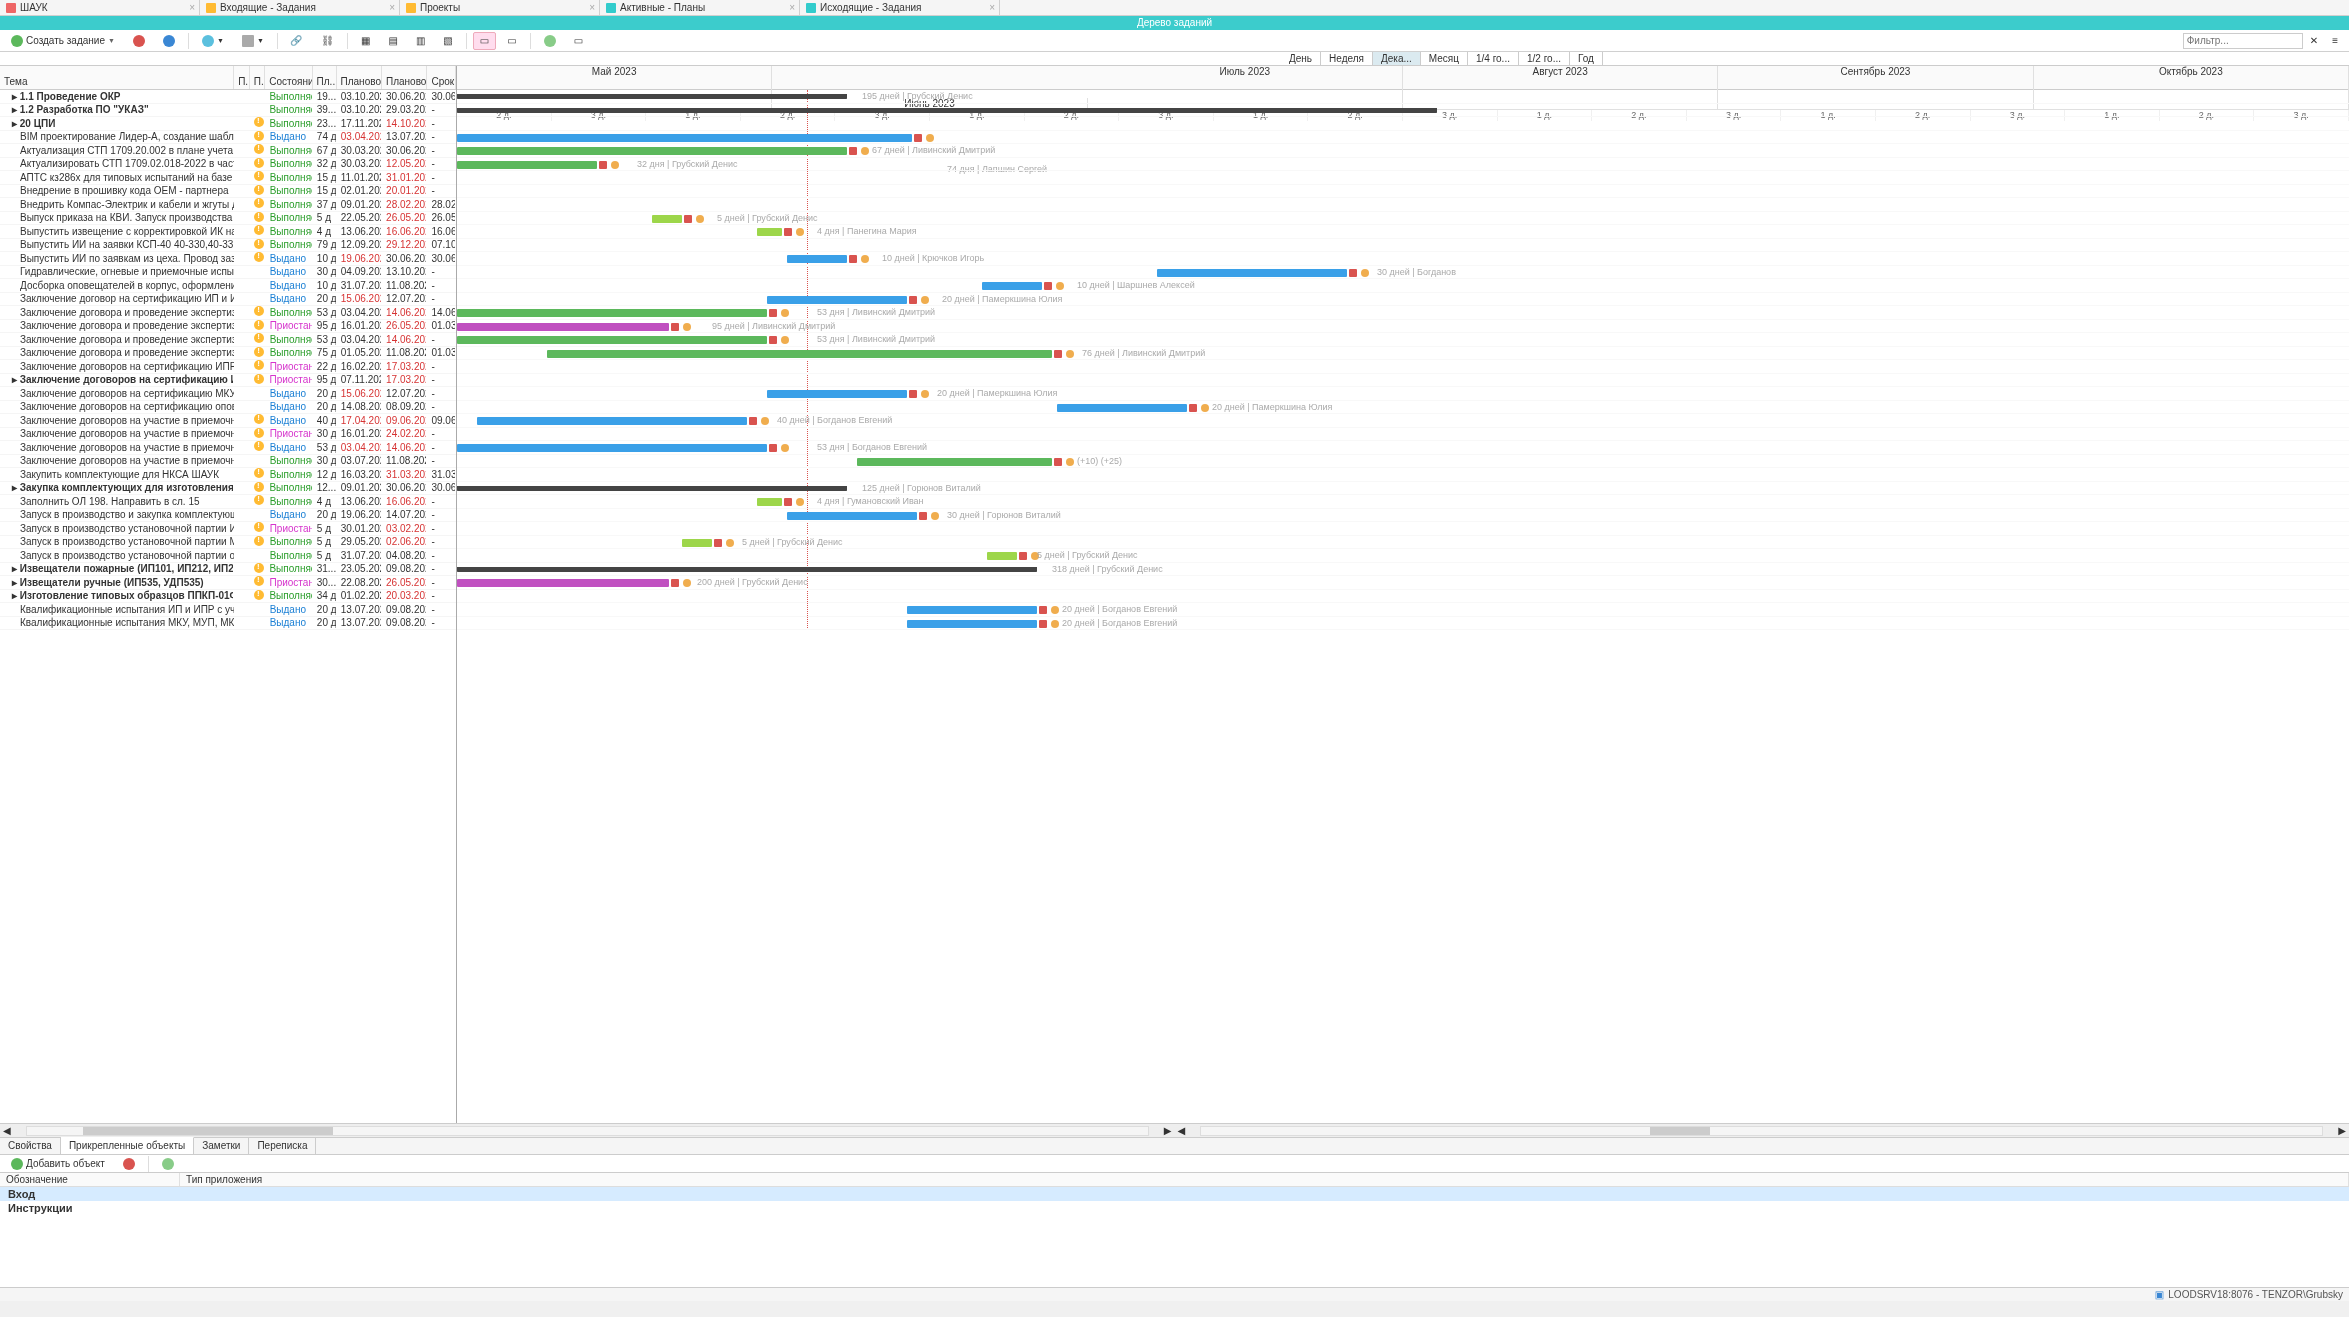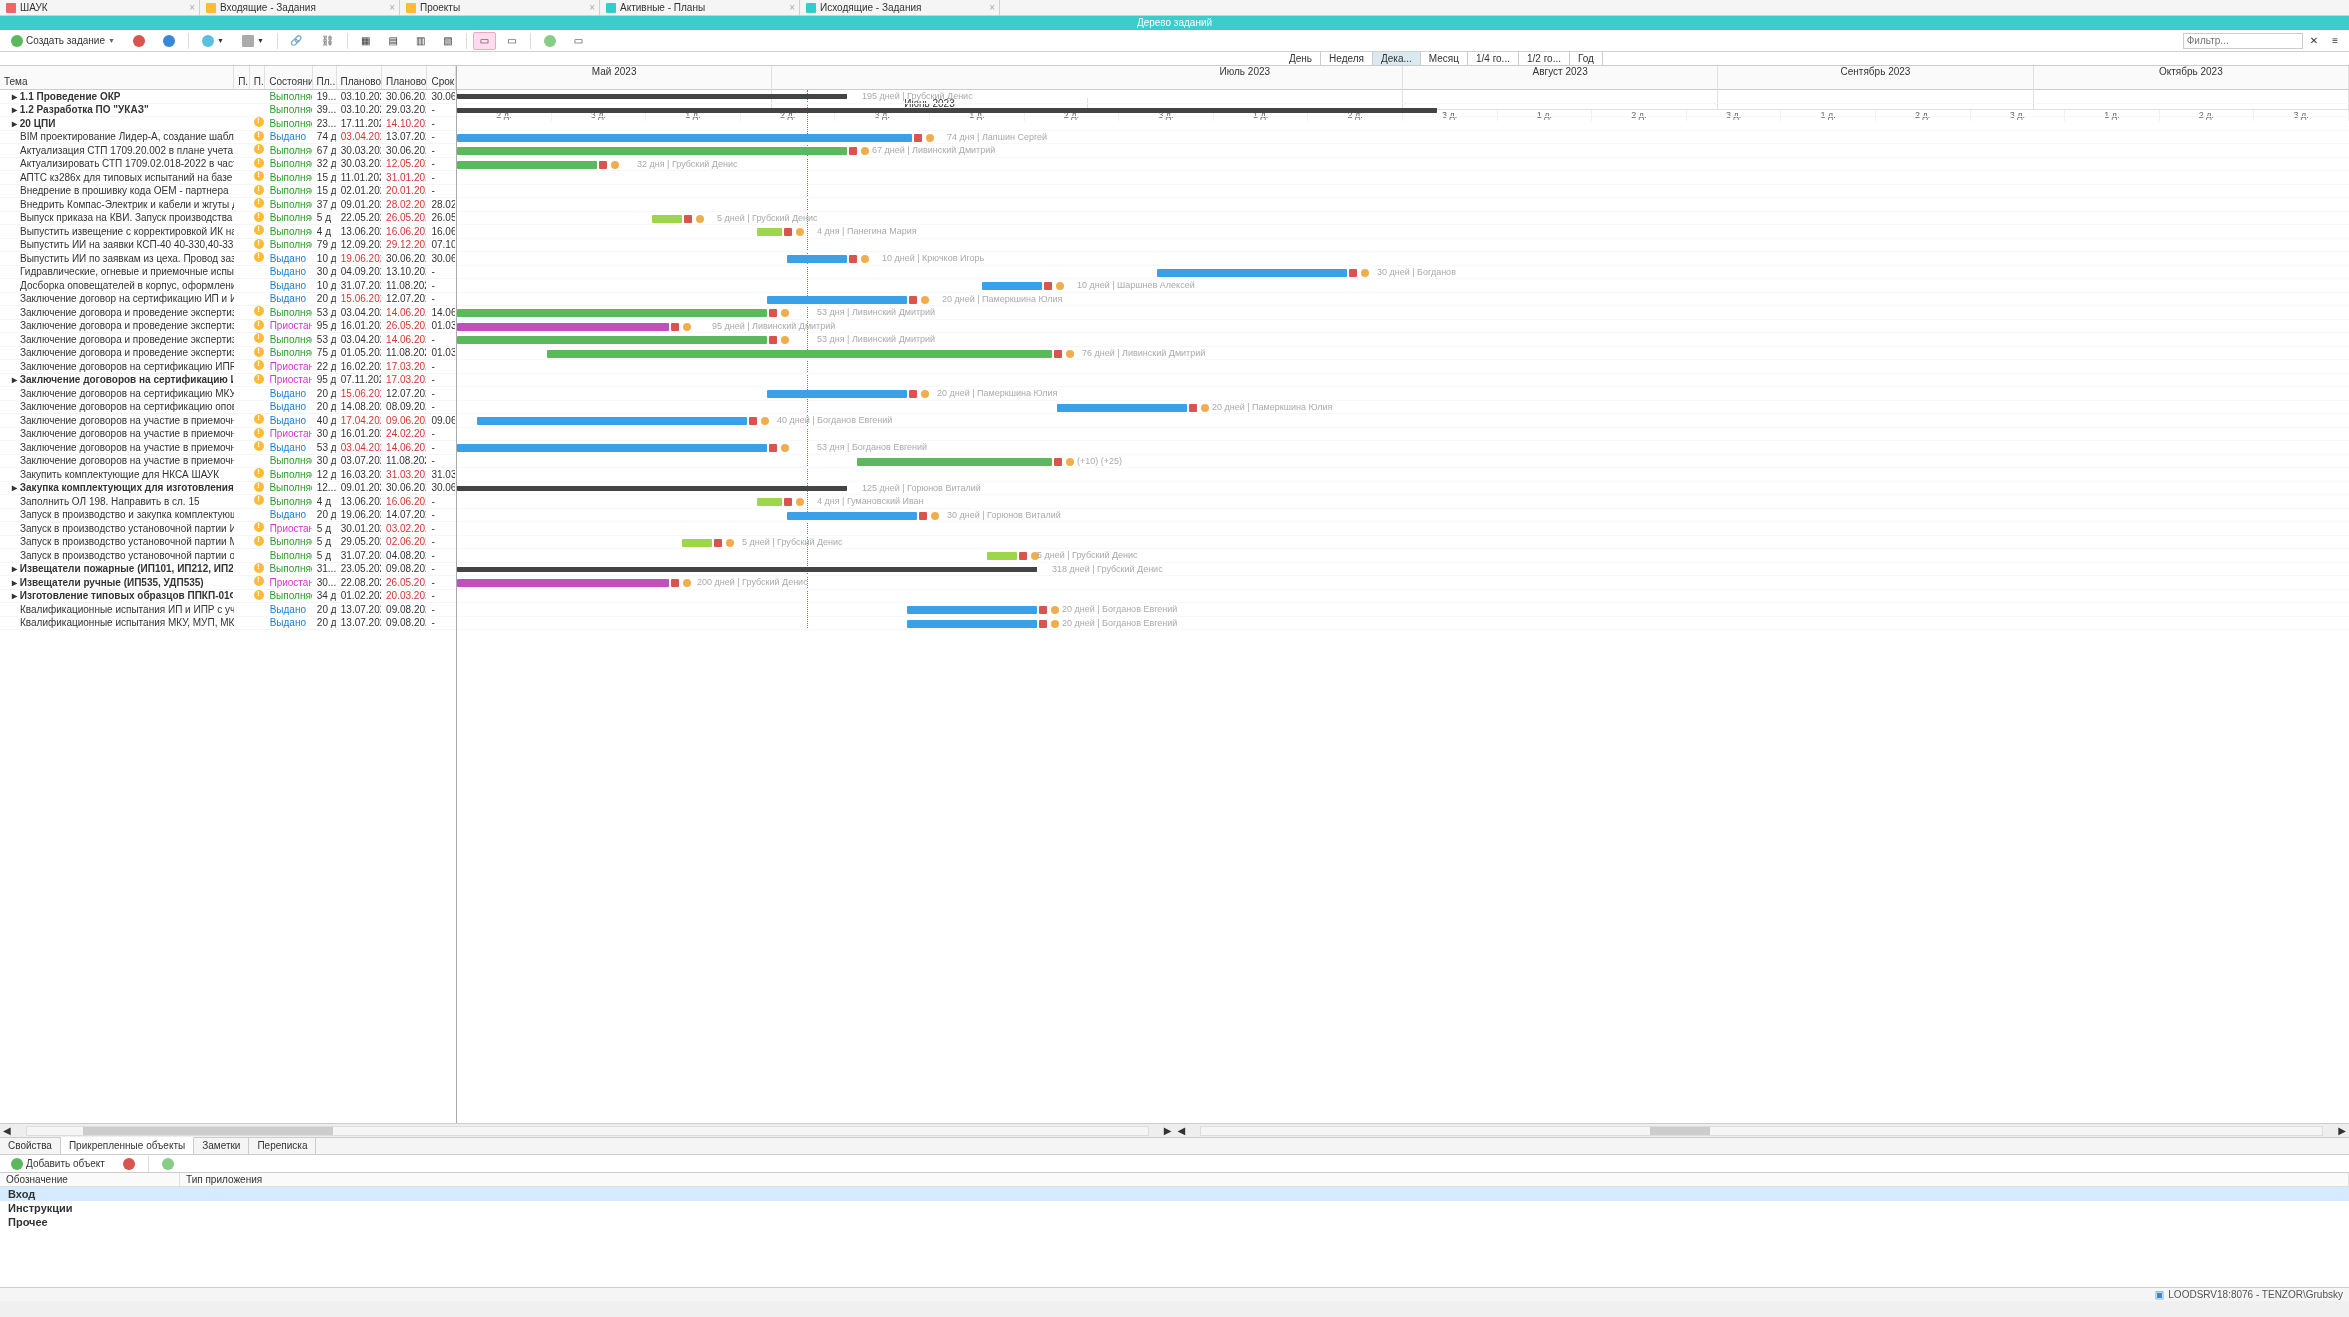--- a/index.html
+++ b/index.html
@@ -650,21 +650,21 @@
           <div class="lbl" style="left: 405px;">195 дней | Грубский Денис</div>
         </div>
         <div class="grow">
           <div class="bar summary" style="left: 0px; width: 980px;"></div>
         </div>
         <div class="grow"></div>
         <div class="grow">
           <div class="bar blue" style="left: 0px; width: 455px;"></div>
           <div class="endcap" style="left: 457px;"></div>
           <div class="endcap w" style="left: 469px;"></div>
-          <div class="lbl" style="left: 490px;">74 дня | Лапшин Сергей</div>
+          <div class="lbl" style="left: 490px; margin-top: 32px;">74 дня | Лапшин Сергей</div>
         </div>
         <div class="grow">
           <div class="bar green" style="left: 0px; width: 390px;"></div>
           <div class="endcap" style="left: 392px;"></div>
           <div class="endcap w" style="left: 404px;"></div>
           <div class="lbl" style="left: 415px;">67 дней | Ливинский Дмитрий</div>
         </div>
         <div class="grow">
           <div class="bar green" style="left: 0px; width: 140px;"></div>
           <div class="endcap" style="left: 142px;"></div>
@@ -857,19 +857,18 @@
       <span class="bico" style="background:#8c8"></span>
     </div>
 </div>
 <div class="attach-head">
   <div class="ah" style="width:180px">Обозначение</div>
   <div class="ah" style="flex:1">Тип приложения</div>
 </div>
 <div class="attach-body" id="attach-body">
     <div class="arow sel">Вход</div>
     <div class="arow">Инструкции</div>
-    <div class="arow">Прочее</div>
   </div>
 
 <div class="status">
   <span style="margin-right:4px;color:#3a87d4">▣</span>
   <span>LOODSRV18:8076 - TENZOR\Grubsky</span>
 </div>
 
 </body></html>

